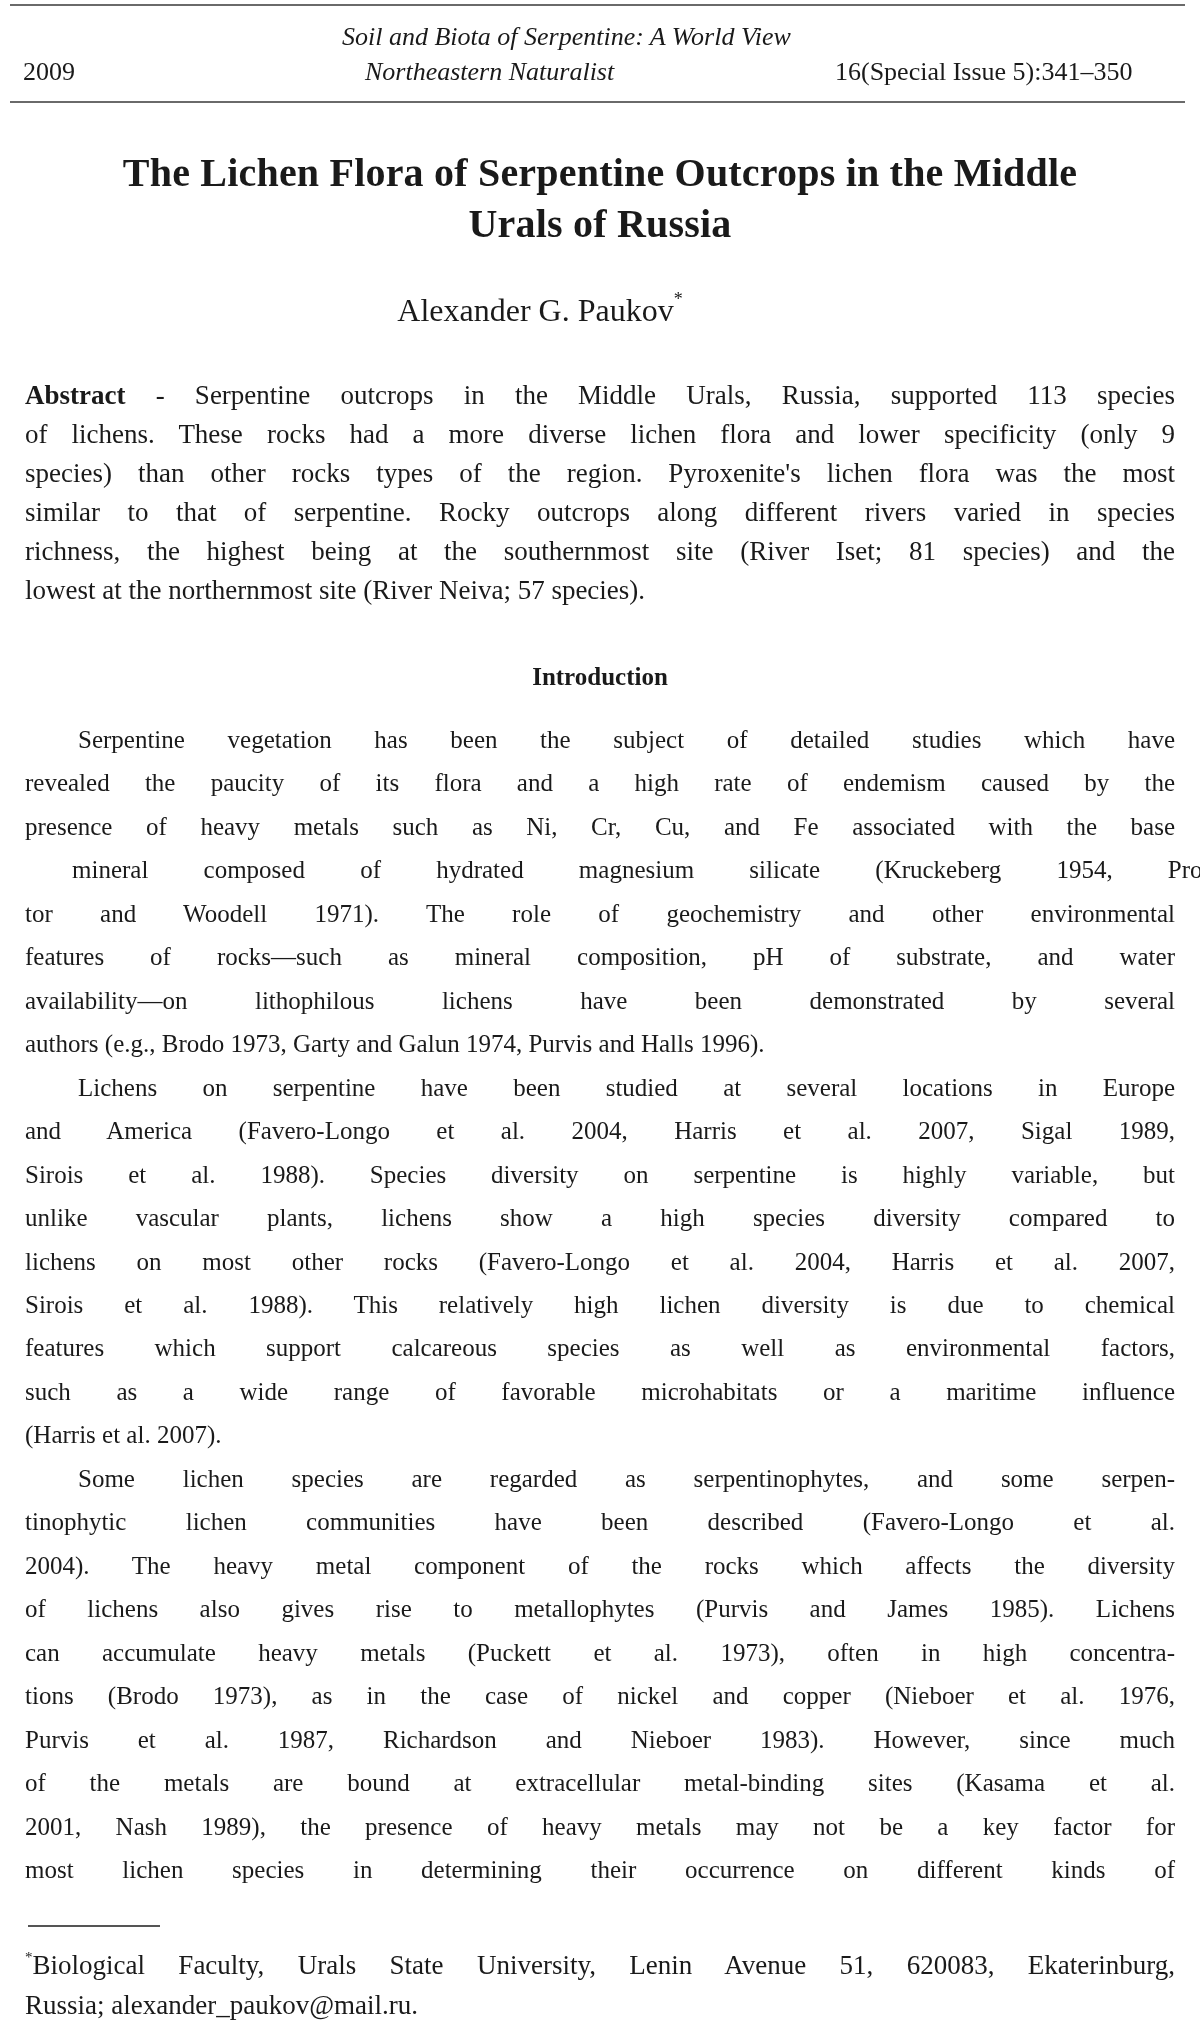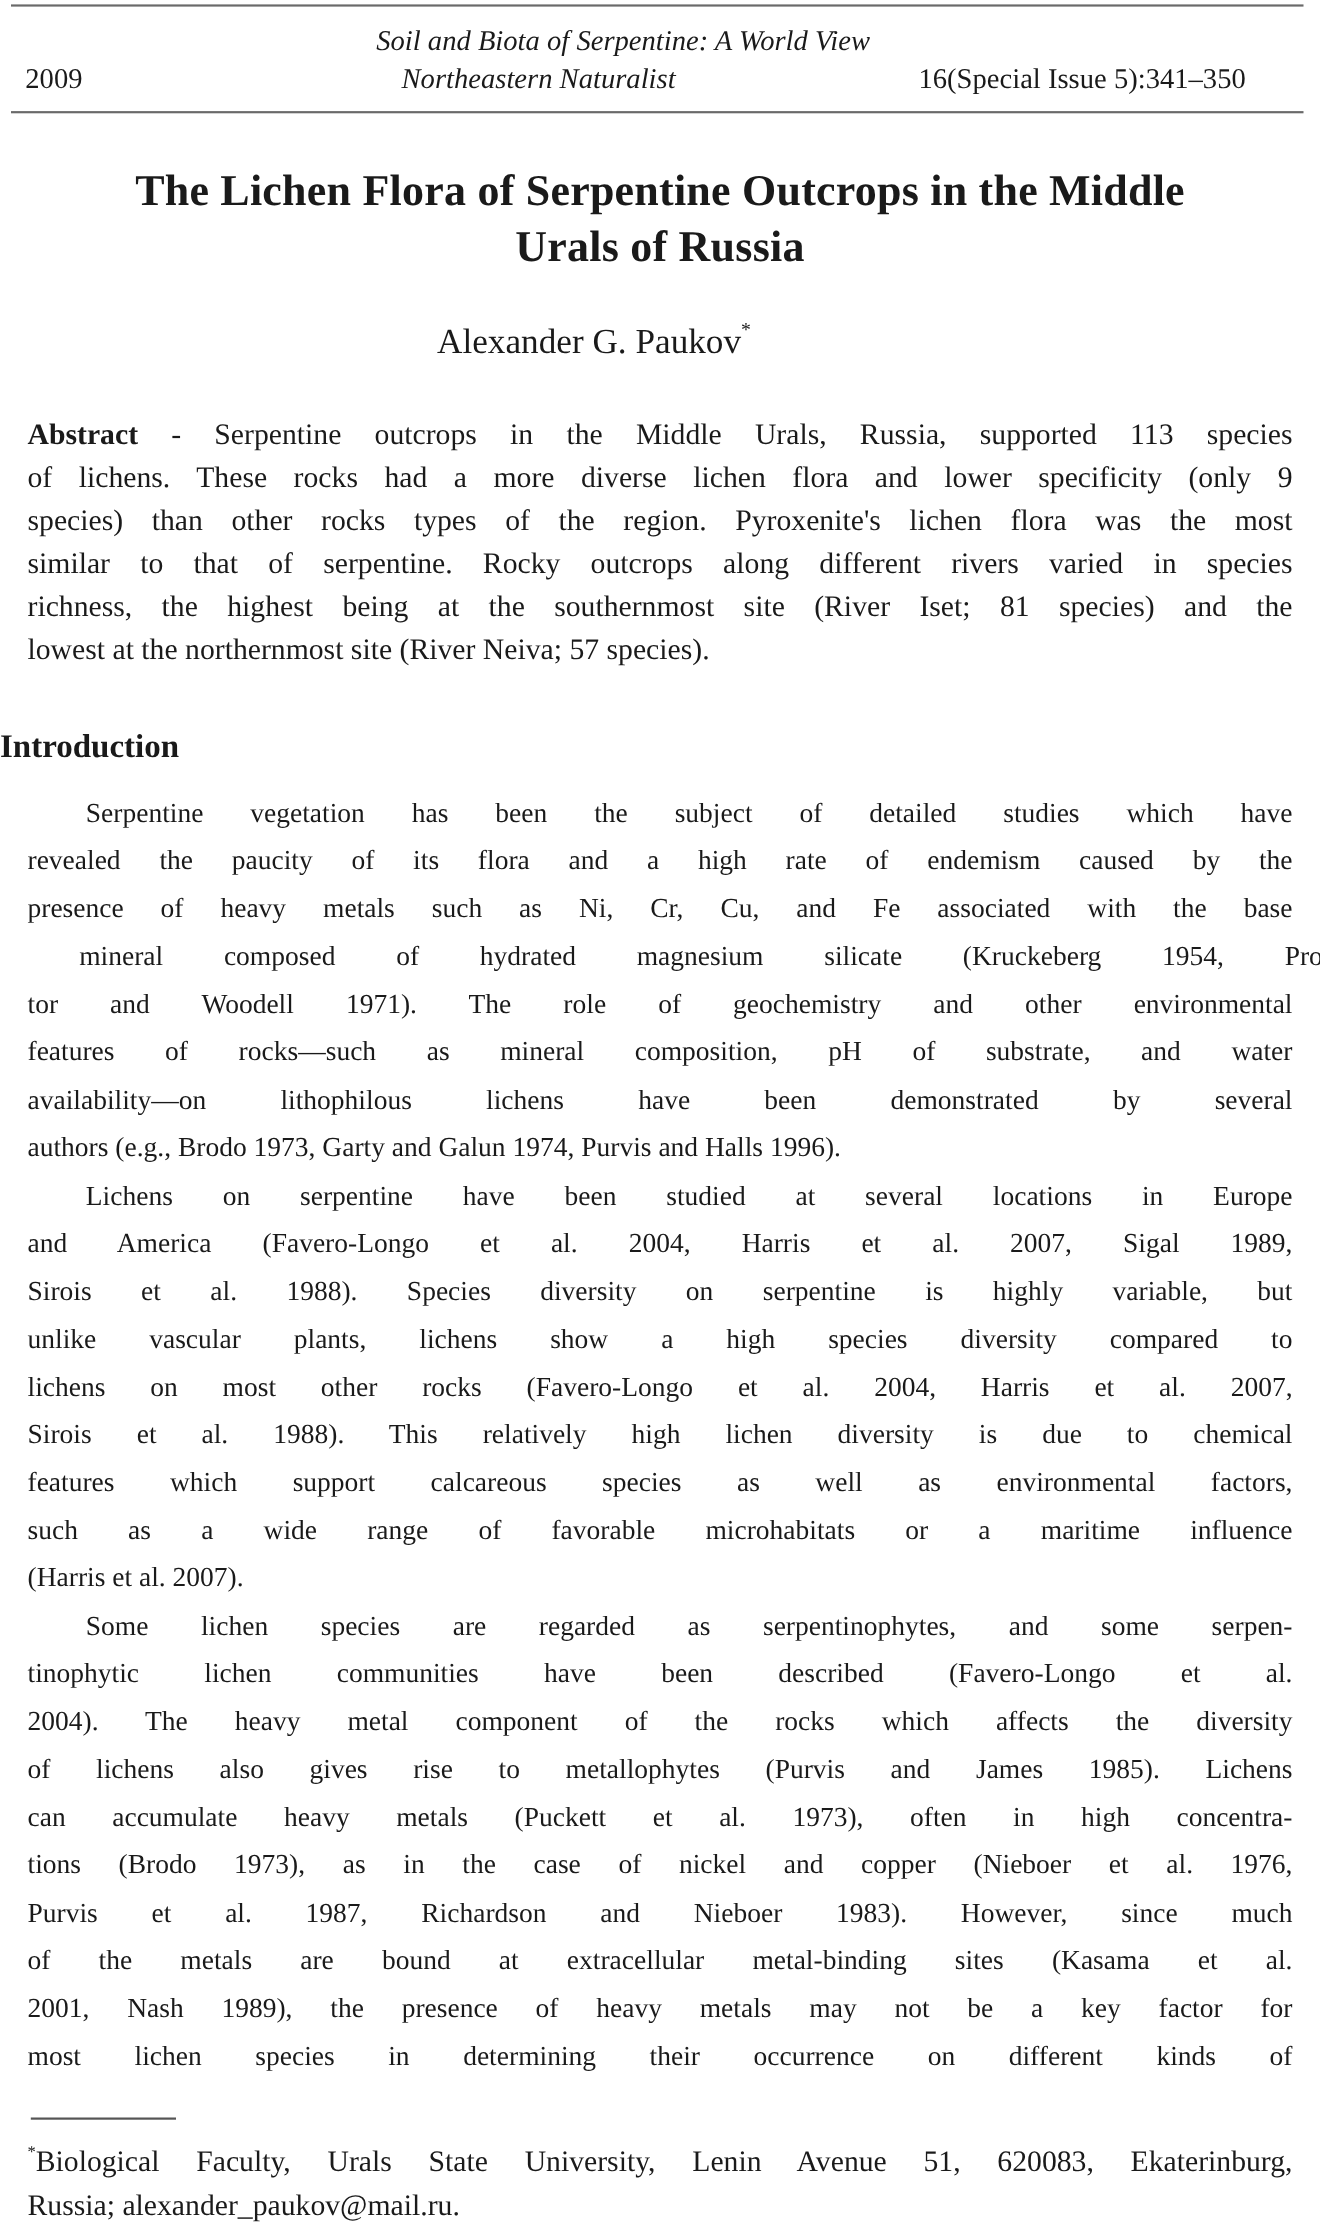--- a/index.html
+++ b/index.html
@@ -11,22 +11,22 @@
   .title { position: absolute; left: 0; width: 1200px; text-align: center; font-weight: bold;
            font-size: 40px; line-height: 1; white-space: nowrap; letter-spacing: 0.2px; }
   .author { position: absolute; left: 0; width: 1080px; text-align: center; font-size: 32px; line-height: 1; }
   .author sup { font-size: 18px; vertical-align: top; position: relative; top: -4px; }
   .line { position: absolute; left: 25px; width: 1150px; white-space: nowrap;
           text-align: justify; text-align-last: justify; line-height: 1; }
   .line.last { text-align-last: left; }
   .line.indent { left: 78px; width: 1097px; }
   .abs { font-size: 27px; }
   .body { font-size: 25px; }
-  .heading { position: absolute; left: 0; width: 1200px; font-weight: bold;
-             font-size: 30px; line-height: 1; }
+  .heading { position: absolute; left: 0; width: 1200px; text-align: center; font-weight: bold;
+             font-size: 25px; line-height: 1; }
   .fnrule { position: absolute; left: 28px; width: 132px; height: 1.5px; background: #555; }
   .fn { font-size: 27px; }
   .fn sup { font-size: 15px; vertical-align: top; position: relative; top: -2px; }
   b.lbl { font-weight: bold; }
 </style>
 </head>
 <body>
 
 <div class="rule" style="top:4px;"></div>
 <div class="hdr it" style="left:342px; top:24px;">Soil and Biota of Serpentine: A World View</div>

